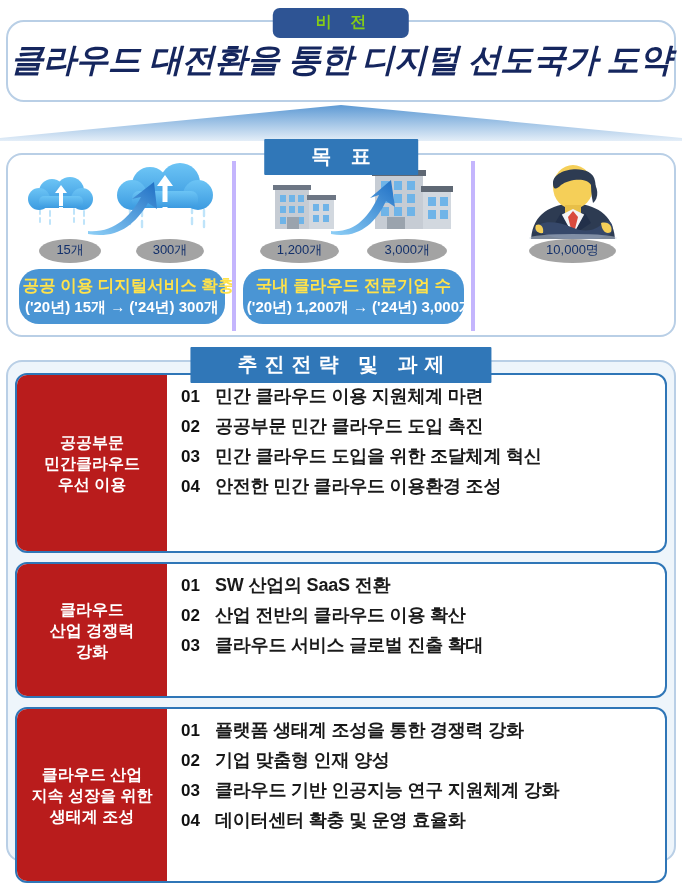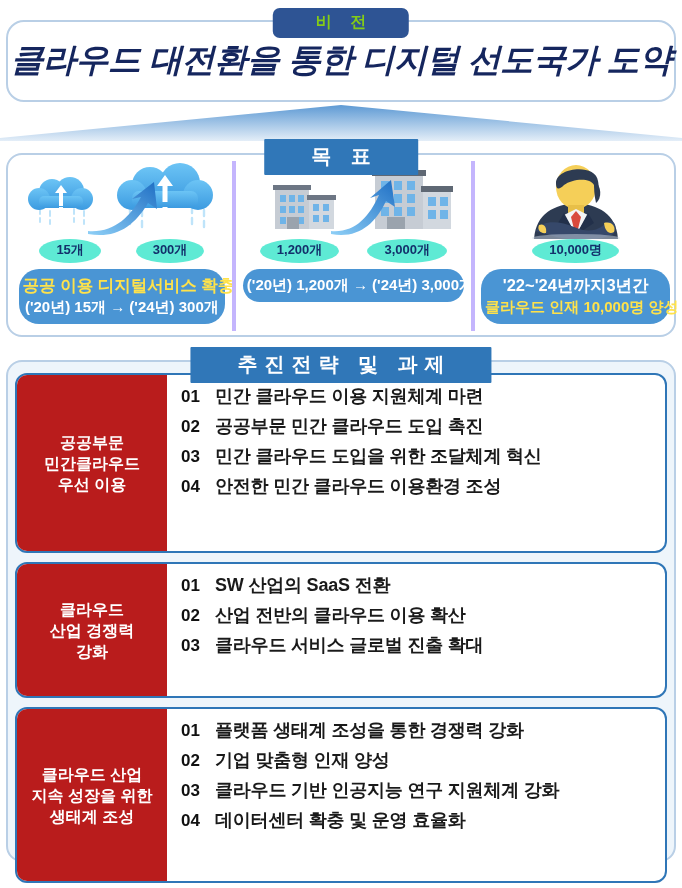--- a/index.html
+++ b/index.html
@@ -118,24 +118,24 @@
   .pill-row {
     display: flex;
     justify-content: space-around;
     width: 100%;
     padding: 0 10px;
     box-sizing: border-box;
     height: 24px;
   }
   .pill-row.single { justify-content: center; }
   .pill {
-    background: #5eead4;
+    background: #a3a3a3;
     color: #13306b;
     font-size: 13px;
-    font-weight: bold;
+    font-weight: normal;
     border-radius: 50%/50%;
     padding: 3px 17px;
     line-height: 15px;
     white-space: nowrap;
   }
   .goal-caption {
     margin-top: 6px;
     width: 94%;
     background: #4a95d4;
     border-radius: 20px;
@@ -379,20 +379,21 @@
           </g>
 
           <path d="M78 70 C102 72 116 56 126 34 l-9 3 l21 -18 l4 27 l-9 -6 C122 64 104 78 78 73 Z" fill="url(#arrG2)"></path>
         </svg>
       </div>
       <div class="pill-row">
         <span class="pill">1,200개</span>
         <span class="pill">3,000개</span>
       </div>
       <div class="goal-caption">
+        <span class="cap-l1 yellow">국내 클라우드 전문기업 수</span>
         <span class="cap-l2 white">('20년) 1,200개 → ('24년) 3,000개</span>
       </div>
     </div>
 
     <div class="goal-col">
       <div class="goal-art">
         <svg width="200" height="78" viewBox="0 0 200 78">
 
           <path d="M58 78 C60 52 78 44 100 42 C122 44 140 52 142 78 Z" fill="#2d3b52"></path>
 
@@ -412,24 +413,20 @@
 
           <path d="M60 70 C66 58 84 60 98 66 C112 72 122 70 130 62 C138 56 142 66 138 72 C130 80 100 80 80 76 Z" fill="#36486a"></path>
           <path d="M128 62 c8 -2 12 4 10 9 c-5 3 -9 -1 -10 -9 z" fill="#f5cf58"></path>
           <path d="M70 72 c-6 1 -9 -4 -7 -8 c5 -2 8 2 7 8 z" fill="#f5cf58"></path>
 
           <ellipse cx="100" cy="77" rx="44" ry="4" fill="#c9d3e0" opacity="0.5"></ellipse>
         </svg>
       </div>
       <div class="pill-row single">
         <span class="pill">10,000명</span>
-      </div>
-      <div class="goal-caption">
-        <span class="cap-l1 white">'22~'24년까지3년간</span>
-        <span class="cap-l2 yellow">클라우드 인재 10,000명 양성</span>
       </div>
     </div>
 
   </div>
 </div>
 
 <div class="strat-wrap">
   <div class="strat-frame"></div>
   <div class="badge-blue">추진전략 및 과제</div>
 

